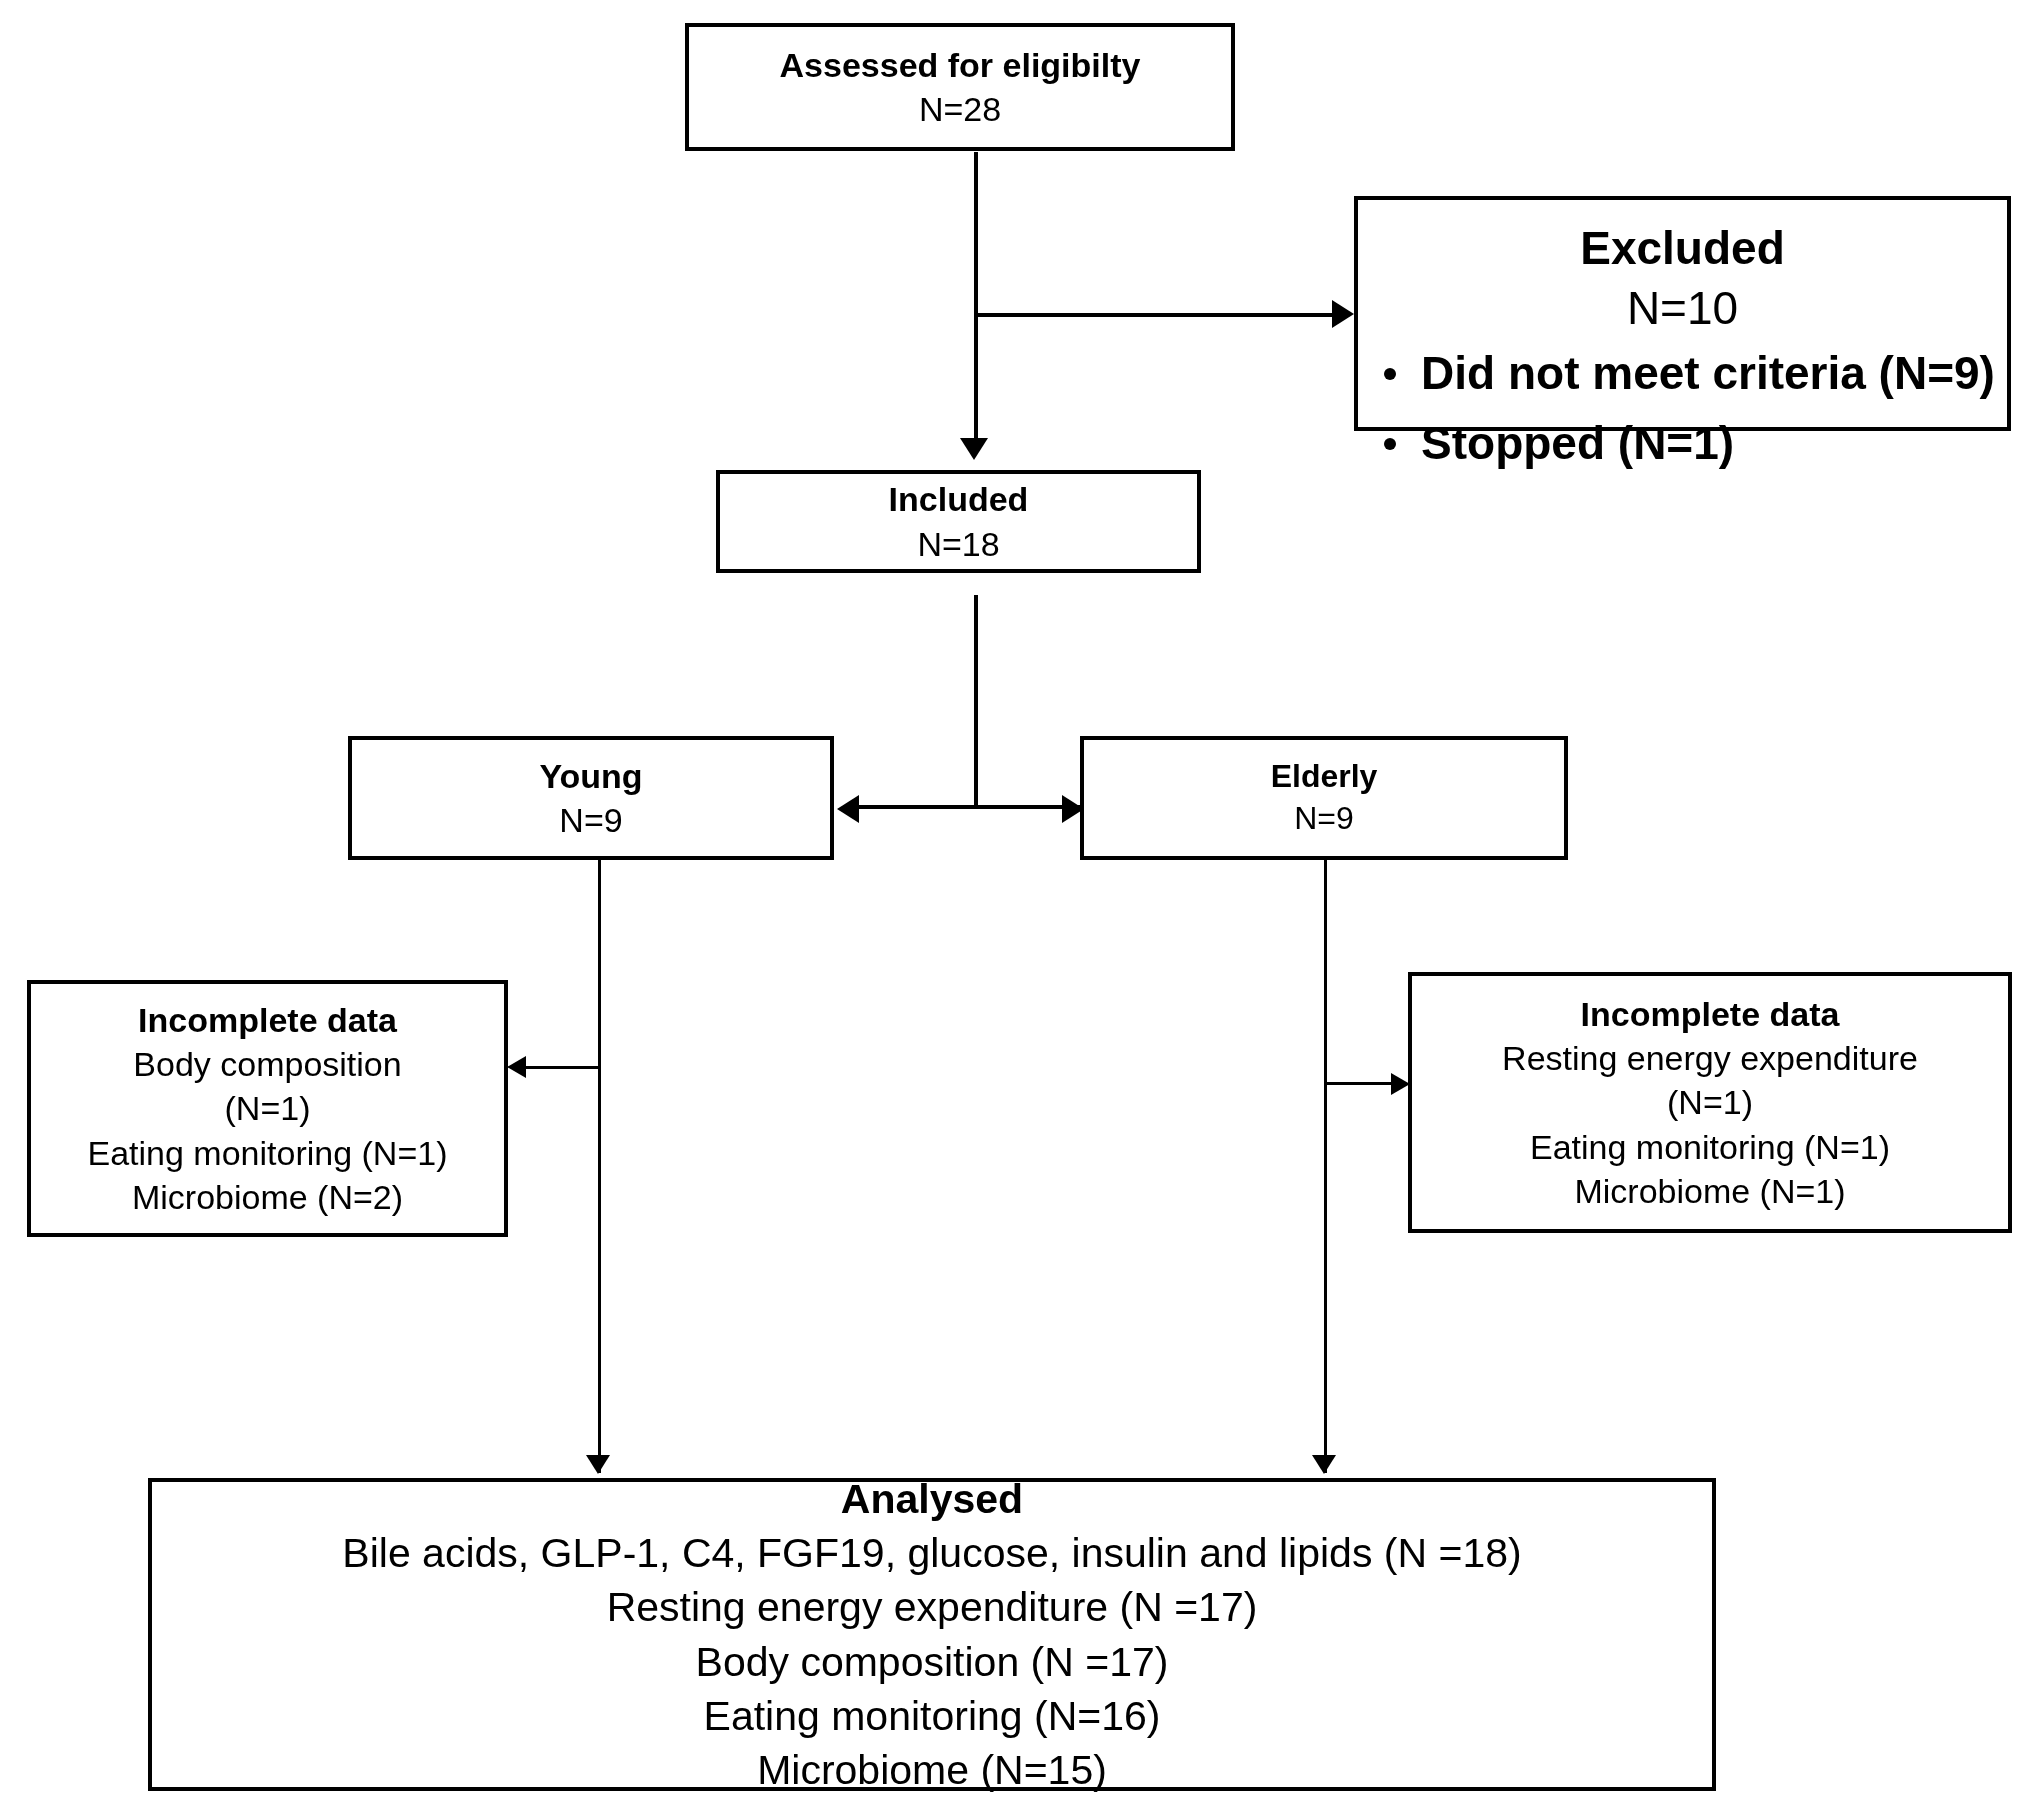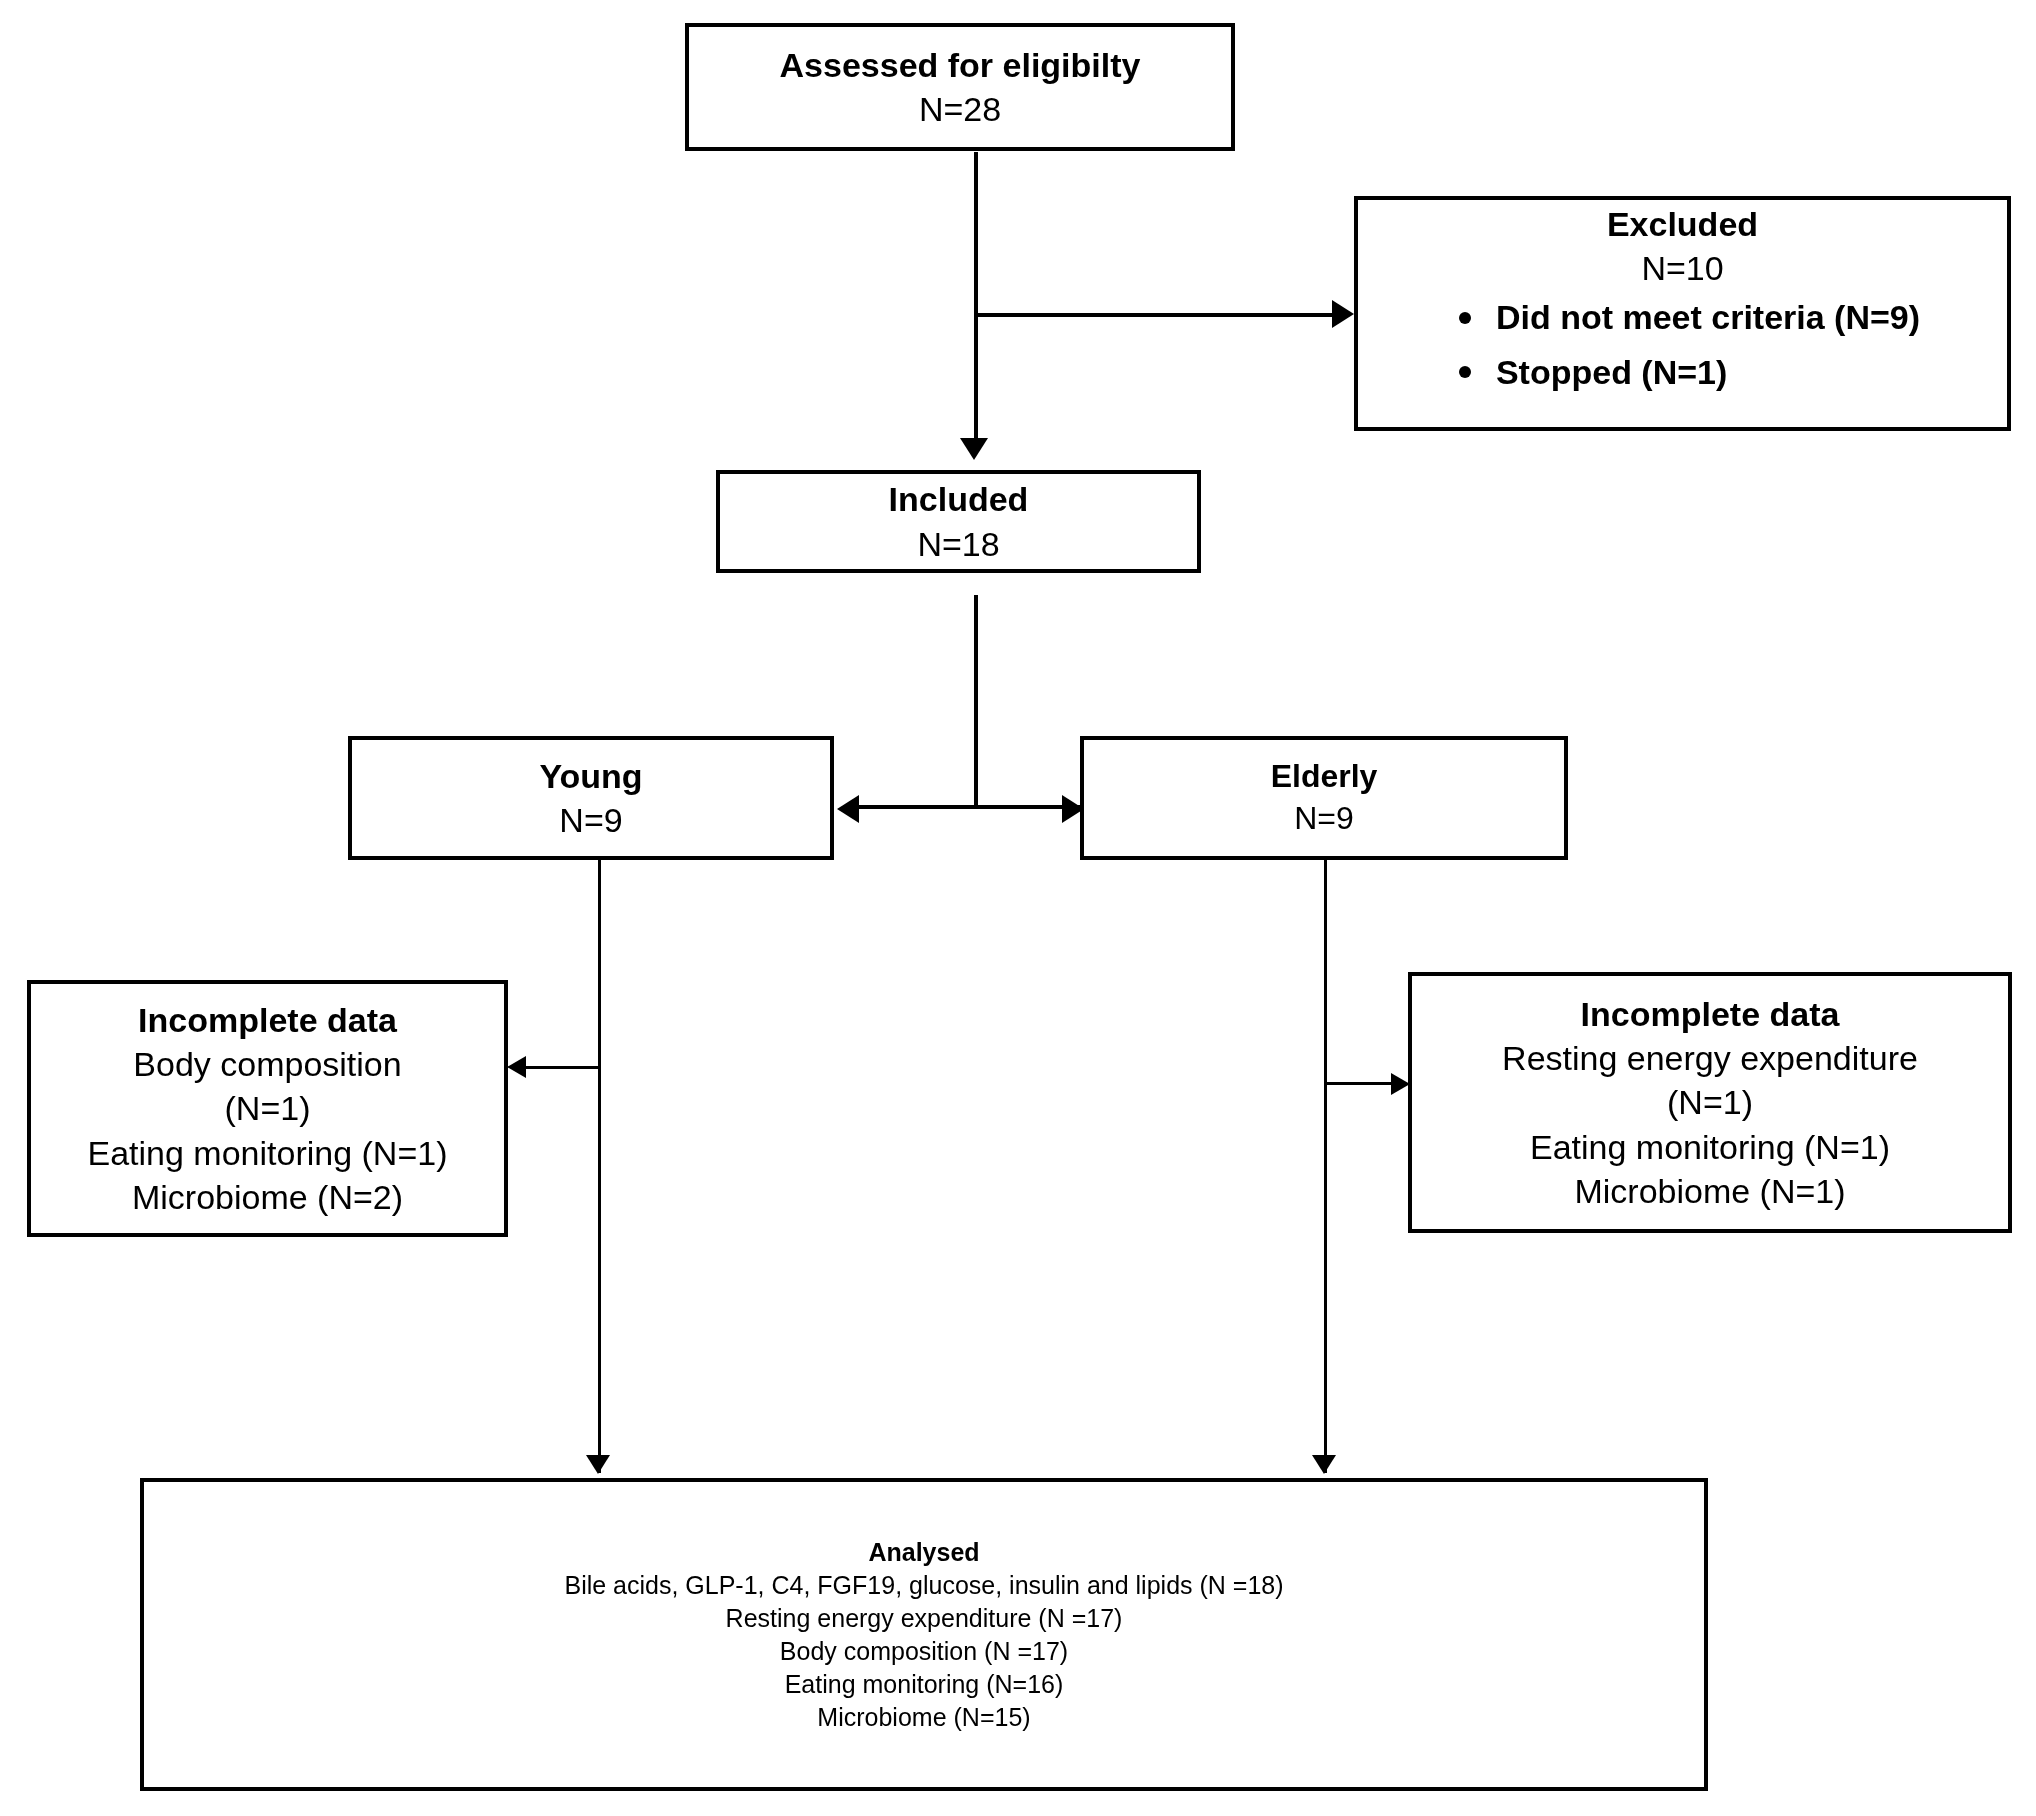--- a/index.html
+++ b/index.html
@@ -37,23 +37,23 @@
     font-weight: normal;
     white-space: nowrap;
   }
   
   #box-assessed {
     left: 685px; top: 23px; width: 550px; height: 128px;
     font-size: 34px;
   }
   #box-excluded {
     left: 1354px; top: 196px; width: 657px; height: 235px;
-    font-size: 34px;
+    font-size: 46px;
     justify-content: flex-start;
-    padding-top: 2px;
+    padding-top: 19px;
   }
   #box-included {
     left: 716px; top: 470px; width: 485px; height: 103px;
     font-size: 34px;
   }
   #box-young {
     left: 348px; top: 736px; width: 486px; height: 124px;
     font-size: 34px;
   }
   #box-elderly {
@@ -62,22 +62,22 @@
   }
   #box-incomplete-young {
     left: 27px; top: 980px; width: 481px; height: 257px;
     font-size: 34px;
   }
   #box-incomplete-elderly {
     left: 1408px; top: 972px; width: 604px; height: 261px;
     font-size: 34px;
   }
   #box-analysed {
-    left: 140px; top: 1478px; width: 1568px; height: 313px;
-    font-size: 25px;
+    left: 148px; top: 1478px; width: 1568px; height: 313px;
+    font-size: 41px;
     line-height: 1.32;
   }
   
   .bullets {
     list-style: none;
     margin: 5.1px 0 0 0;
     padding: 0;
     text-align: left;
     align-self: center;
   }

